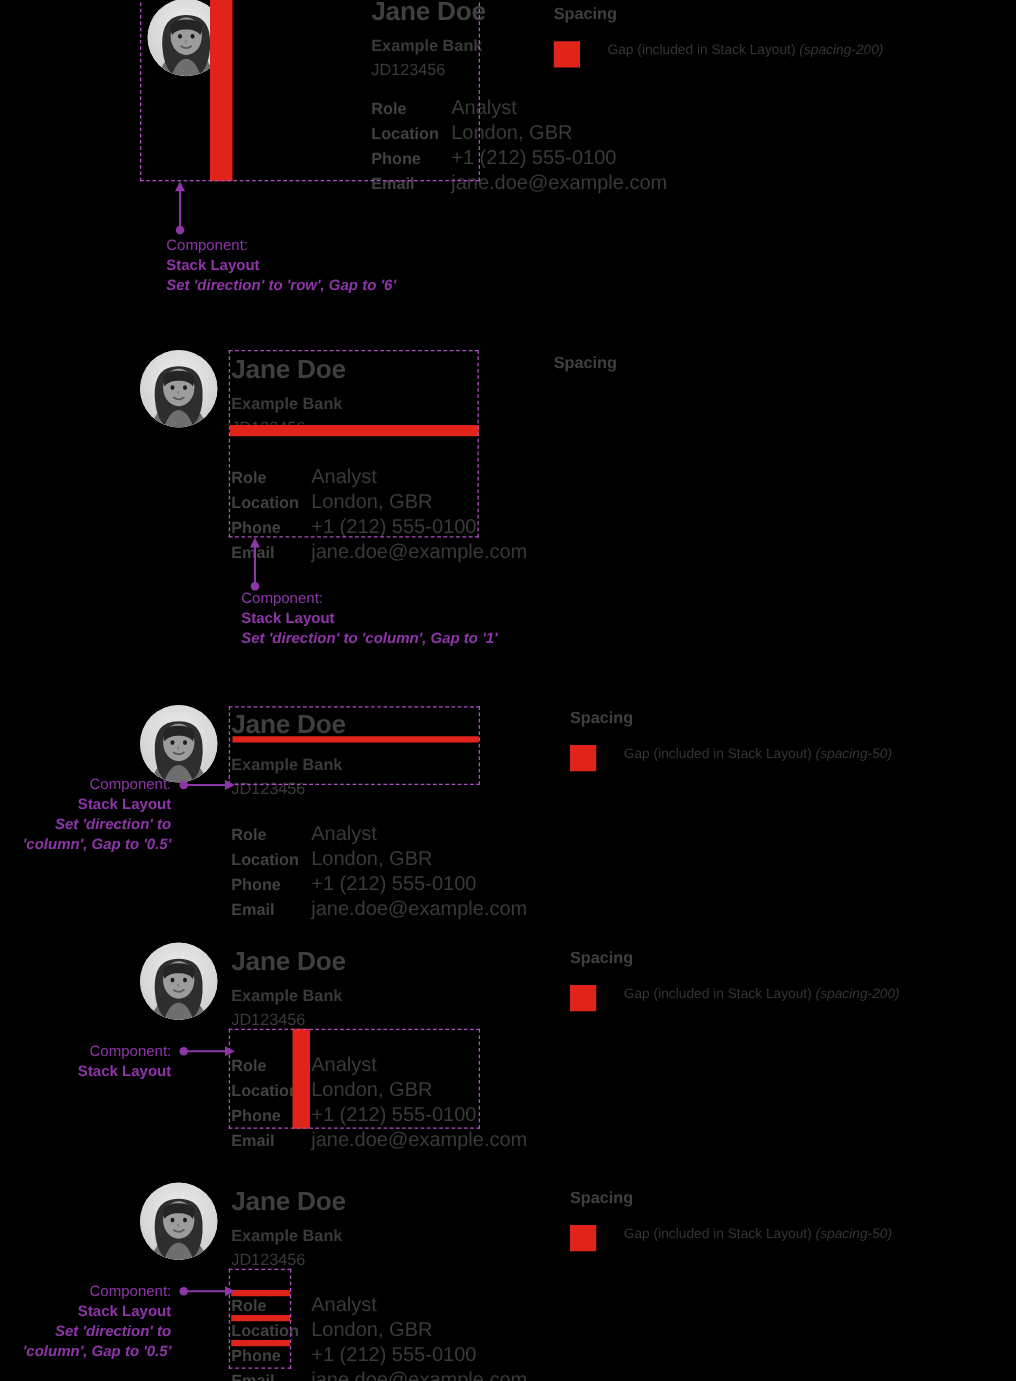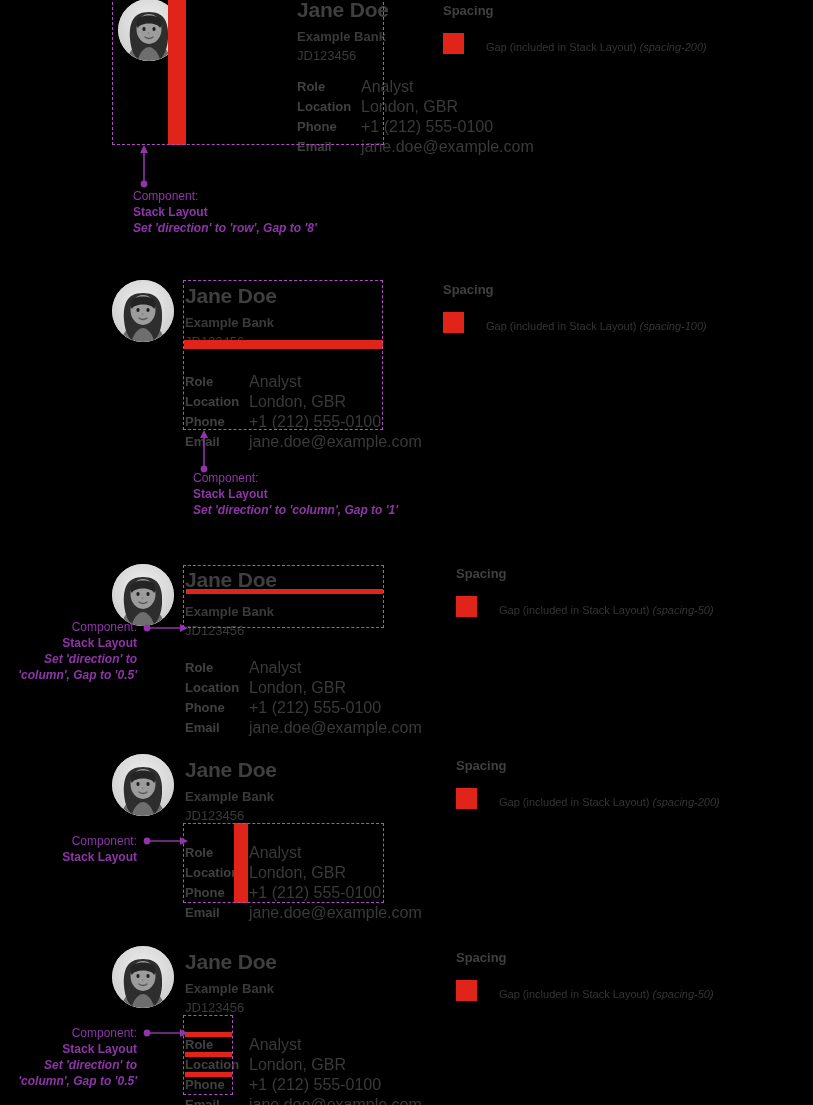--- a/index.html
+++ b/index.html
@@ -69,21 +69,21 @@
 
   .leader { position: absolute; pointer-events: none; }
   .leader svg { display: block; overflow: visible; }
 
   
   .legend { position: absolute; }
   .legend-title {
     font-size: 13px; font-weight: 700; color: #404040;
     line-height: 17px; margin-bottom: 14px;
   }
-  .legend-row { display: flex; align-items: flex-end; }
+  .legend-row { display: flex; align-items: flex-start; }
   .swatch { width: 21px; height: 21px; background: #e0241a; flex: 0 0 auto; }
   .legend-text {
     margin-left: 22px; font-size: 11px; color: #353535;
     white-space: nowrap; line-height: 14px;
   }
   .legend-text .tok { font-style: italic; }
 </style>
 </head>
 <body>
 
@@ -144,21 +144,21 @@
       <svg width="14" height="40">
         <line x1="7" y1="39" x2="7" y2="5" stroke="#8e35a8" stroke-width="1.6"></line>
         <polygon points="7,0 3,8 11,8" fill="#8e35a8"></polygon>
         <circle cx="7" cy="39" r="3.4" fill="#8e35a8"></circle>
       </svg>
     </div>
 
     <div class="anno" style="left:133px;top:188px;">
       <div class="l1">Component:</div>
       <div class="l2">Stack Layout</div>
-      <div class="l3">Set 'direction' to 'row', Gap to '8'</div>
+      <div class="l3">Set 'direction' to 'row', Gap to '6'</div>
     </div>
 
     <div class="legend" style="left:443px;top:2px;">
       <div class="legend-title">Spacing</div>
       <div class="legend-row">
         <div class="swatch"></div>
         <div class="legend-text"><span>Gap (included in Stack Layout) </span><span class="tok">(spacing-200)</span></div>
       </div>
     </div>
   </div>
@@ -223,24 +223,20 @@
     </div>
 
     <div class="anno" style="left:193px;top:192px;">
       <div class="l1">Component:</div>
       <div class="l2">Stack Layout</div>
       <div class="l3">Set 'direction' to 'column', Gap to '1'</div>
     </div>
 
     <div class="legend" style="left:443px;top:3px;">
       <div class="legend-title">Spacing</div>
-      <div class="legend-row">
-        <div class="swatch"></div>
-        <div class="legend-text"><span>Gap (included in Stack Layout) </span><span class="tok">(spacing-100)</span></div>
-      </div>
     </div>
   </div>
 
   <div class="section" style="top:560px;height:190px;">
 
     <div class="card" style="left:112px;top:4px;">
       <div class="avatar" style="left:0px;top:0px;">
         <svg viewBox="0 0 62 62" aria-hidden="true">
           <defs>
             <radialGradient id="bg3" cx="50%" cy="38%" r="72%">

